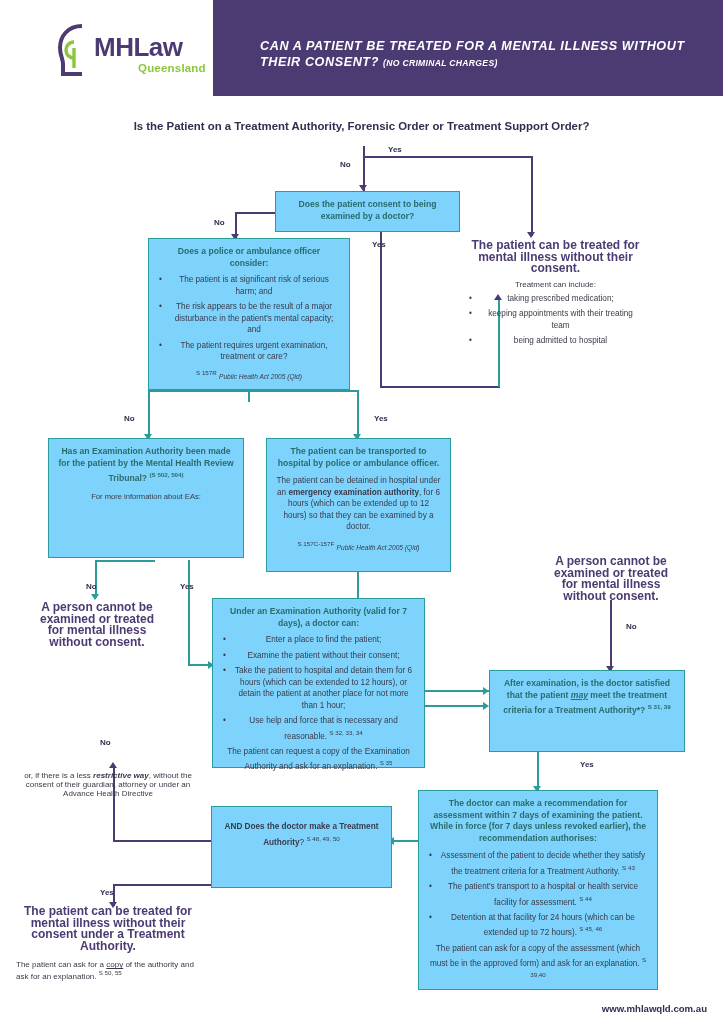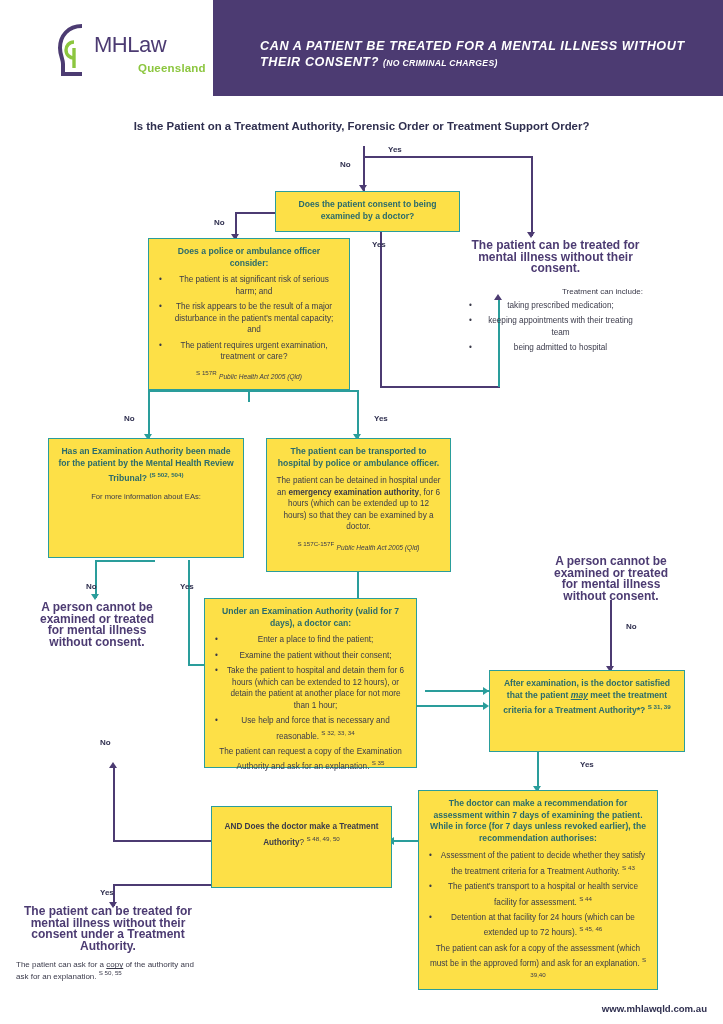--- a/index.html
+++ b/index.html
@@ -29,39 +29,39 @@
     color:#ffffff; font-weight:bold; font-size:12.6px; line-height:16px;
     letter-spacing:0.6px;
     font-style:italic;
   }
   .header-title .small {
     font-size:8.6px; letter-spacing:0.3px;
   }
   .logo-wrap { position:absolute; left:52px; top:22px; width:150px; height:58px; }
   .logo-text {
     position:absolute; left:42px; top:10px;
-    font-size:22px; font-weight:normal; color:#4c3b72; letter-spacing:-0.5px;
+    font-size:26px; font-weight:bold; color:#4c3b72; letter-spacing:-0.5px;
   }
   .logo-sub {
     position:absolute; left:86px; top:40px;
     font-size:11.5px; font-weight:bold; color:#8cc63f; letter-spacing:0.2px;
   }
   .logo-icon { position:absolute; left:0px; top:0px; }
 
   
   .main-question {
     position:absolute; left:0; top:120px; width:723px; text-align:center;
     font-size:11.4px; font-weight:bold; color:#2f2f4f;
   }
 
   
   .box {
     position:absolute;
     border:1.6px solid #2a9d9b;
-    background:#fde047;
+    background:#7dd3fc;
     padding:7px 9px;
     font-size:8.2px;
     line-height:11.5px;
     color:#3a3a4a;
   }
   .box.plain { border:none; background:transparent; padding:0; }
   .box .bt {
     font-weight:bold; color:#2b6b6b; text-align:center; font-size:8.6px; line-height:11.6px;
   }
   .box ul { margin:5px 0 0 0; padding:0 0 0 10px; list-style:none; }
@@ -200,21 +200,21 @@
 <div class="lbl" style="left:580px; top:760px;">Yes</div>
 <div class="lbl" style="left:100px; top:738px;">No</div>
 <div class="lbl" style="left:100px; top:888px;">Yes</div>
 
 <div class="box" style="left:275px; top:191px; width:185px; height:41px;">
   <div class="bt">Does the patient consent to being examined by a doctor?</div>
 </div>
 
 <div class="ptext" style="left:468px; top:240px; width:175px;">
   <div class="purple-head">The patient can be treated for mental illness without their consent.</div>
-  <div style="margin-top:12px; color:#3a3a4a; font-size:8px; text-align:right;">Treatment can include:</div>
+  <div style="margin-top:5px; color:#3a3a4a; font-size:8px; text-align:center;">Treatment can include:</div>
   <div class="box plain" style="position:relative; left:0; top:0; width:175px; color:#3a3a4a;">
     <ul style="margin-top:4px;">
       <li>taking prescribed medication;</li>
       <li>keeping appointments with their treating team</li>
       <li>being admitted to hospital</li>
     </ul>
   </div>
 </div>
 
 <div class="box" style="left:148px; top:238px; width:202px; height:152px;">
@@ -250,21 +250,21 @@
 </div>
 
 <div class="ptext" style="left:38px; top:602px; width:118px;">
   <div class="purple-head">A person cannot be examined or treated for mental illness without consent.</div>
 </div>
 
 <div class="ptext" style="left:552px; top:556px; width:118px;">
   <div class="purple-head">A person cannot be examined or treated for mental illness without consent.</div>
 </div>
 
-<div class="box" style="left:204px; top:598px; width:213px; height:170px;">
+<div class="box" style="left:212px; top:598px; width:213px; height:170px;">
   <div class="bt">Under an Examination Authority (valid for 7 days), a doctor can:</div>
   <ul>
     <li>Enter a place to find the patient;</li>
     <li>Examine the patient without their consent;</li>
     <li>Take the patient to hospital and detain them for 6 hours (which can be extended to 12 hours), or detain the patient at another place for not more than 1 hour;</li>
     <li>
       <span>Use help and force that is necessary and reasonable.</span>
       <span class="sup">S 32, 33, 34</span>
     </li>
   </ul>
@@ -304,20 +304,23 @@
 </div>
 
 <div class="box" style="left:211px; top:806px; width:181px; height:82px;">
   <div class="body-text" style="margin-top:7px;">
     <b>AND Does the doctor make a </b><b>Treatment Authority</b><span>?</span>
     <span class="sup">S 48, 49, 50</span>
   </div>
 </div>
 
 <div class="ptext" style="left:16px; top:764px; width:184px;">
+  <div class="body-text" style="margin-top:7px; color:#3a3a4a; font-size:8px;">
+    <span>or, if there is a less </span><b class="italic">restrictive way</b><span>, without the consent of their guardian, attorney or under an Advance Health Directive</span>
+  </div>
 </div>
 
 <div class="ptext" style="left:16px; top:906px; width:184px;">
   <div class="purple-head">The patient can be treated for mental illness without their consent under a Treatment Authority.</div>
   <div style="margin-top:8px; color:#3a3a4a; font-size:8px; text-align:left;">
     <span>The patient can ask for a </span><span class="underline">copy</span><span> of the authority and ask for an explanation.</span>
     <span class="sup">S 50, 55</span>
   </div>
 </div>
 

